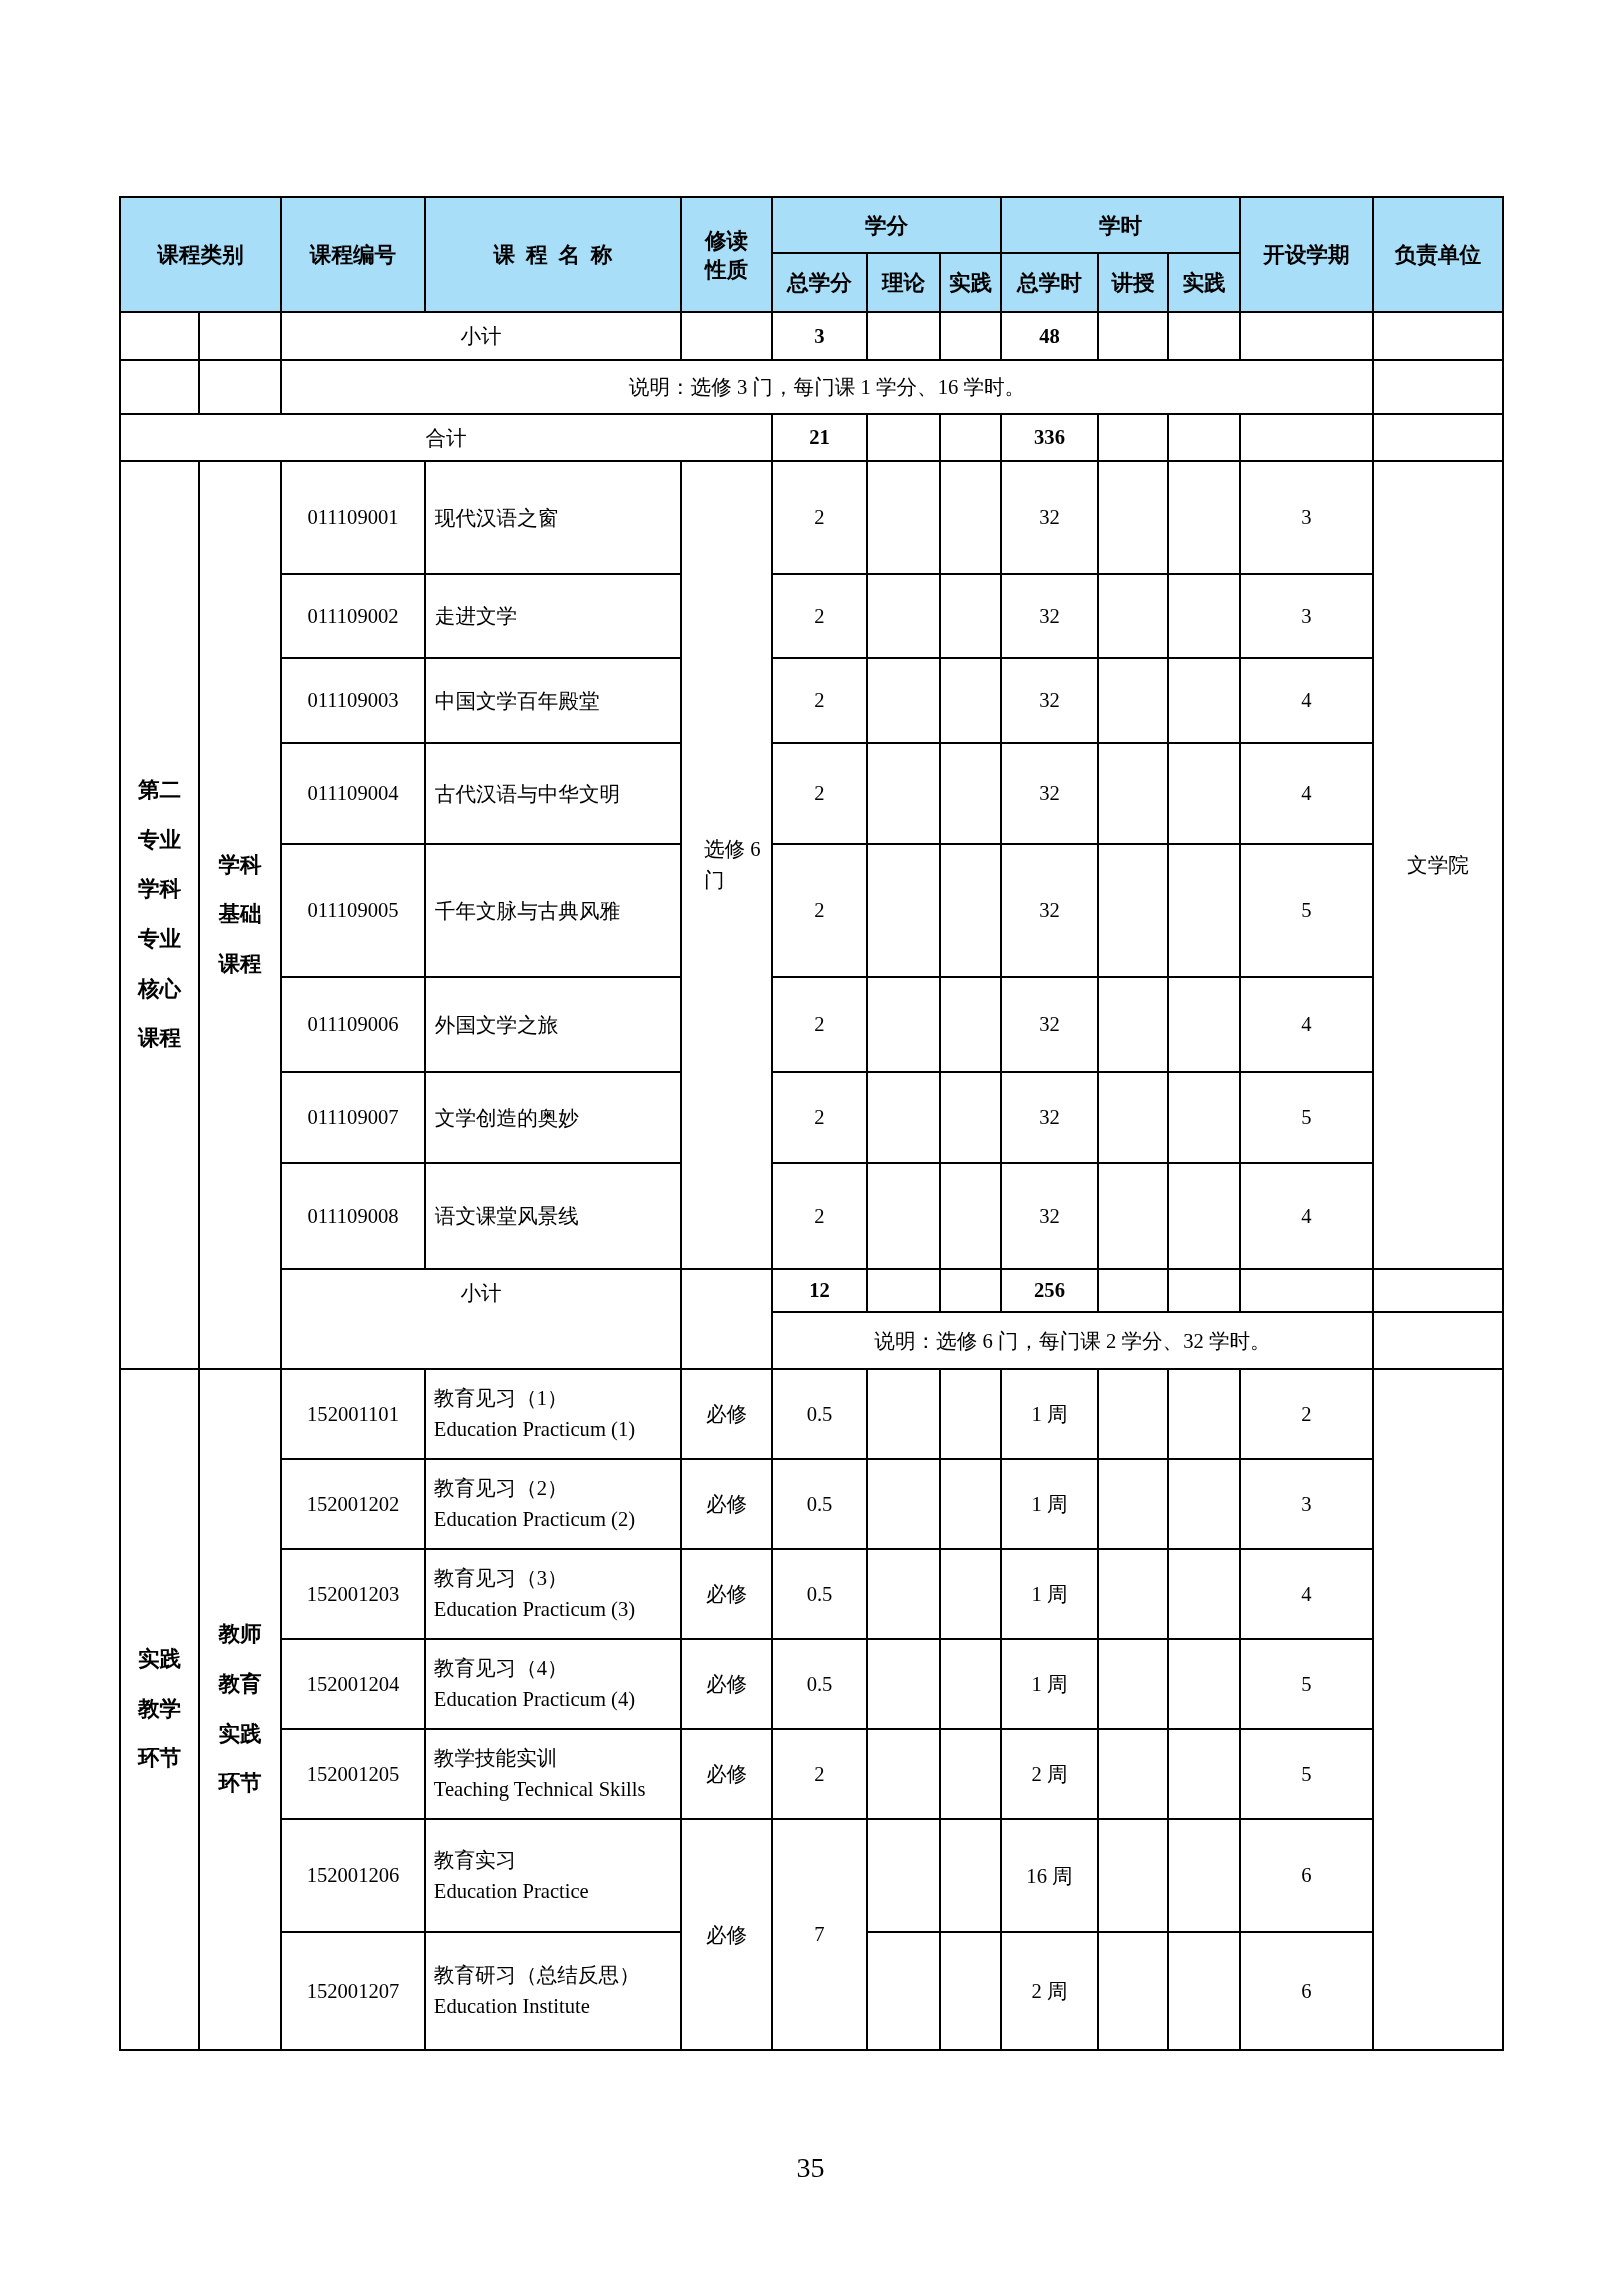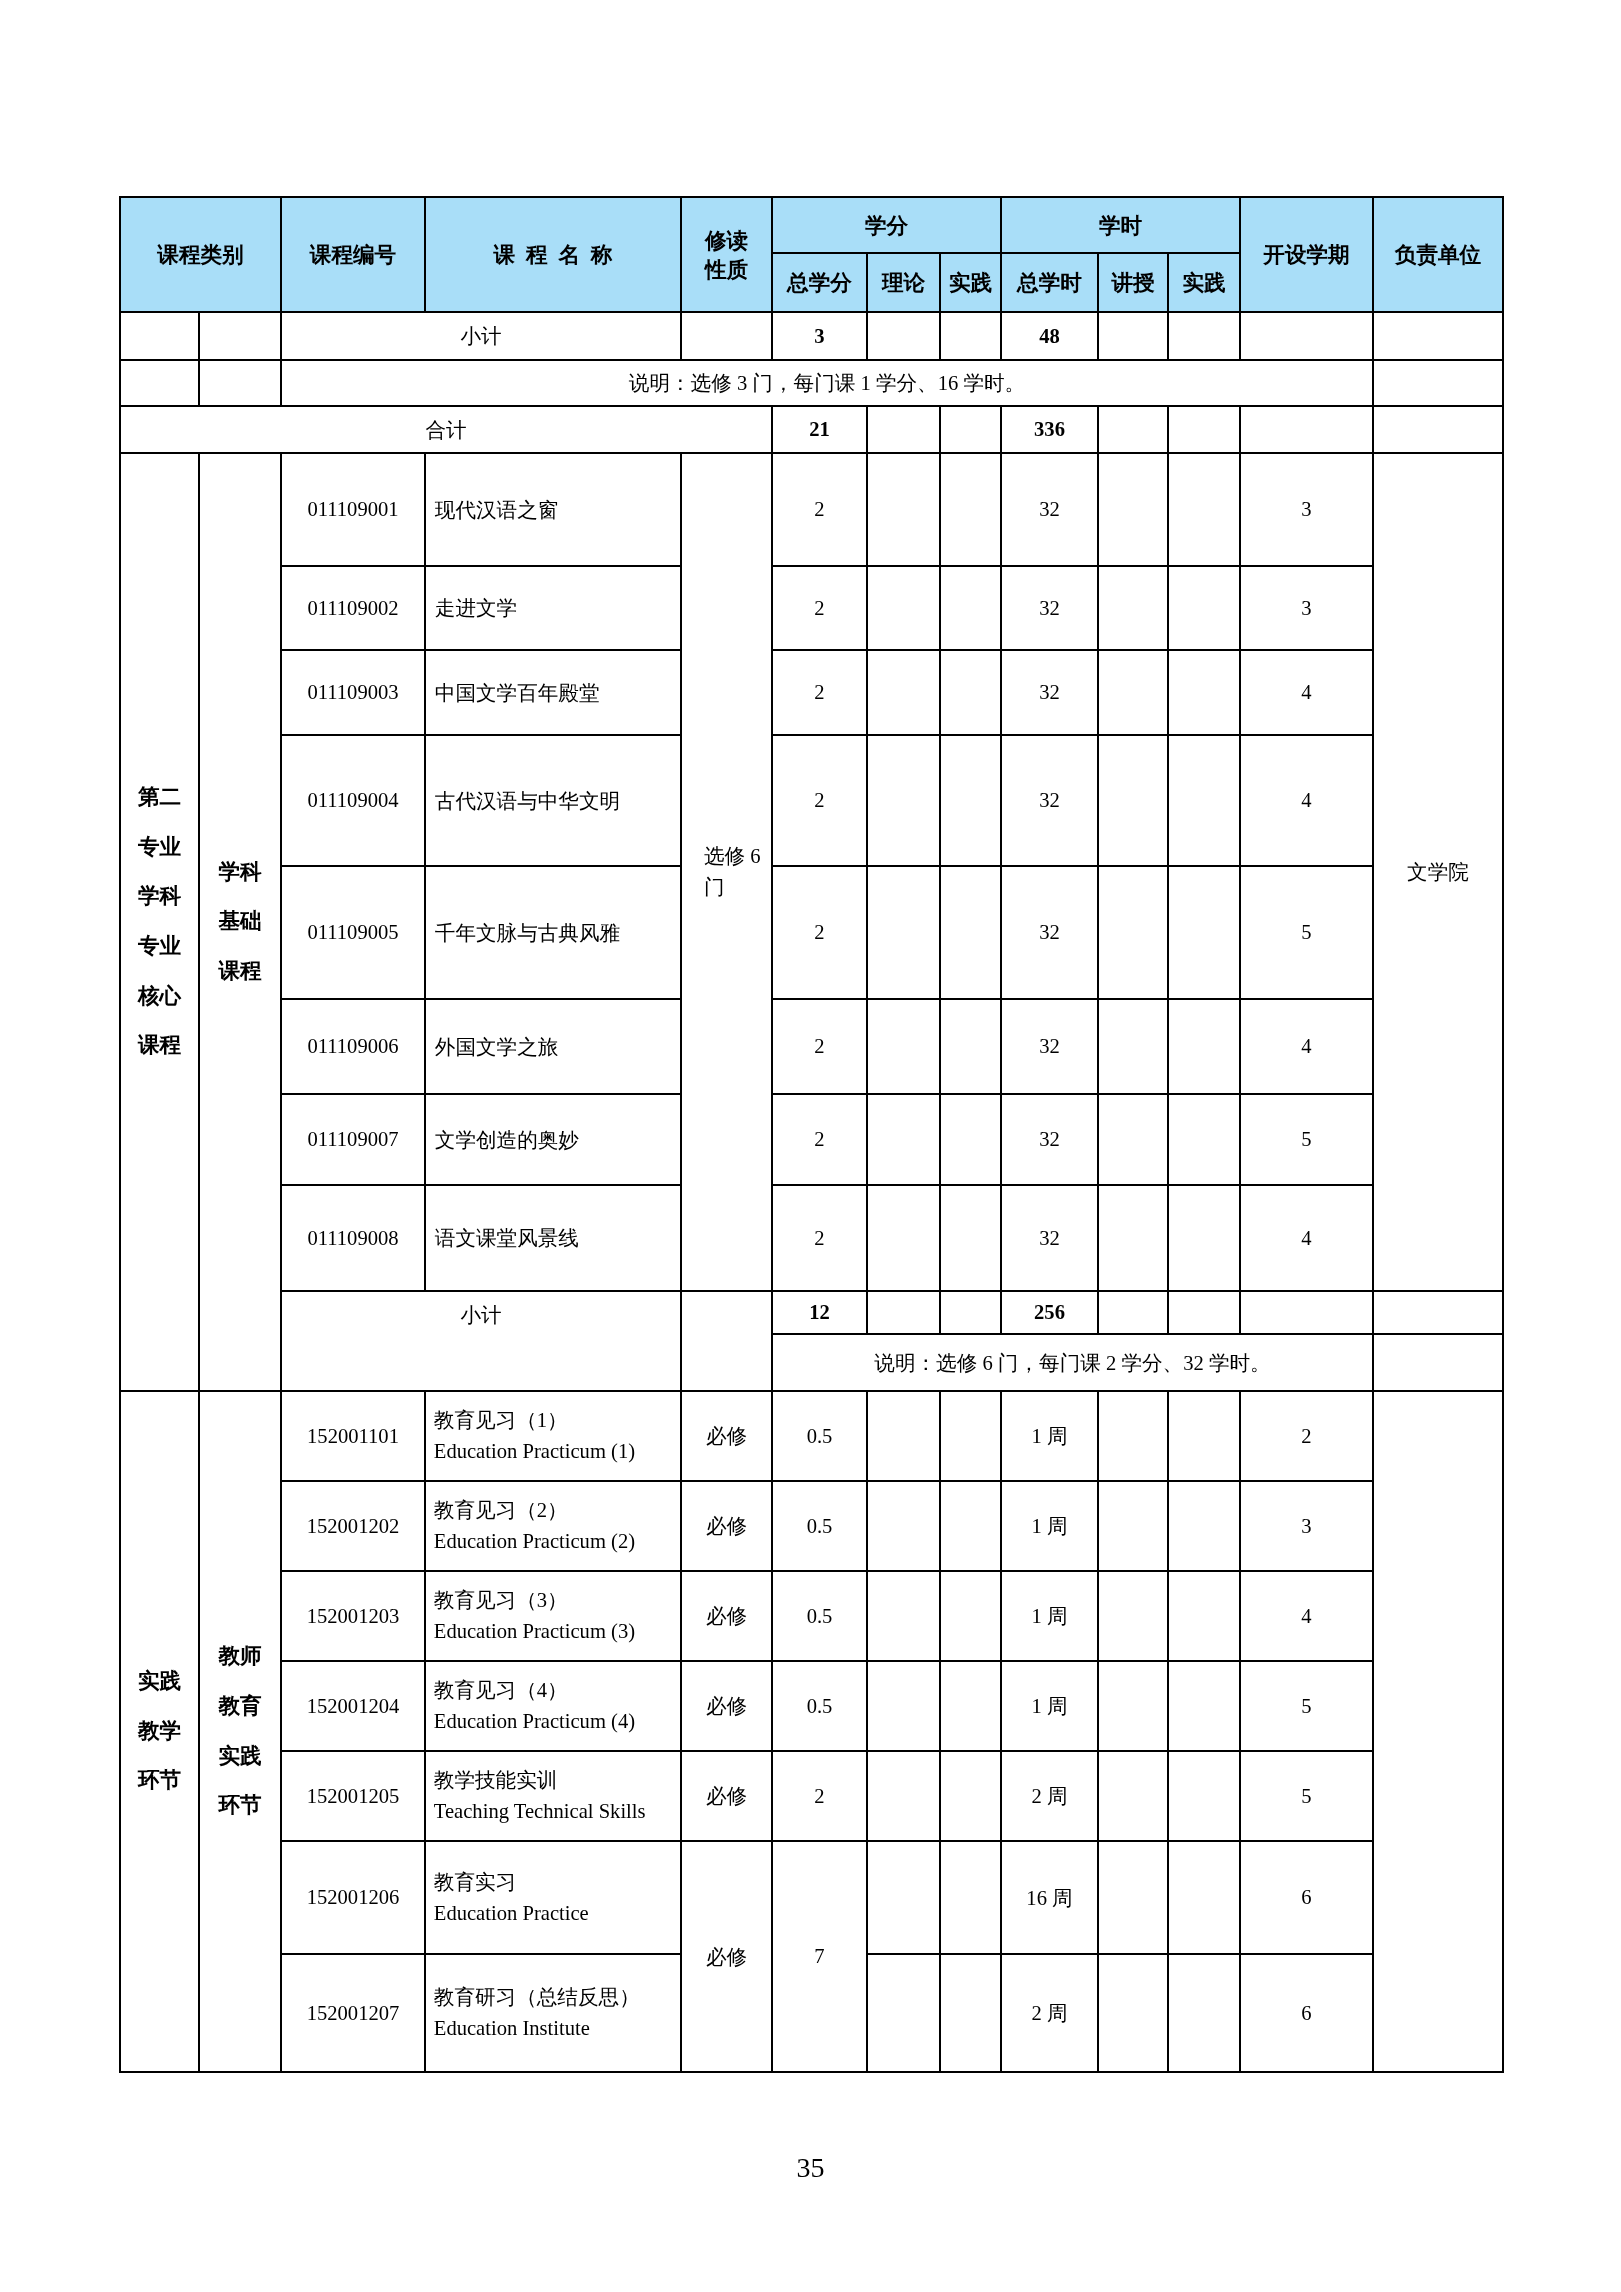--- a/index.html
+++ b/index.html
@@ -53,26 +53,26 @@
     padding-left: 22px;
     line-height: 1.5;
   }
   .bold-num { font-weight: bold; }
   .subtotal-merged { vertical-align: top; padding-top: 8.8px; }
   .thick-bottom { border-bottom-width: 2.9px; }
   
   tr.hA { height: 56px; }
   tr.hB { height: 59px; margin-left: 6px; }
   tr.r-sub1 { height: 48px; }
-  tr.r-note1 { height: 46px; }
+  tr.r-note1 { height: 54px; }
   tr.r-total { height: 47px; }
   tr.c1 { height: 113px; }
   tr.c2 { height: 84px; border-radius: 27px; }
   tr.c3 { height: 85px; margin-top: 8px; }
-  tr.c4 { height: 131px; }
+  tr.c4 { height: 101px; }
   tr.c5 { height: 133px; }
   tr.c6 { height: 95px; }
   tr.c7 { height: 91px; }
   tr.c8 { height: 106px; margin-top: 43px; }
   tr.r-sub2 { height: 43px; }
   tr.r-note2 { height: 57px; }
   tr.p { height: 90px; }
   tr.p6 { height: 113px; }
   tr.p7 { height: 118px; }
   .page-num {

